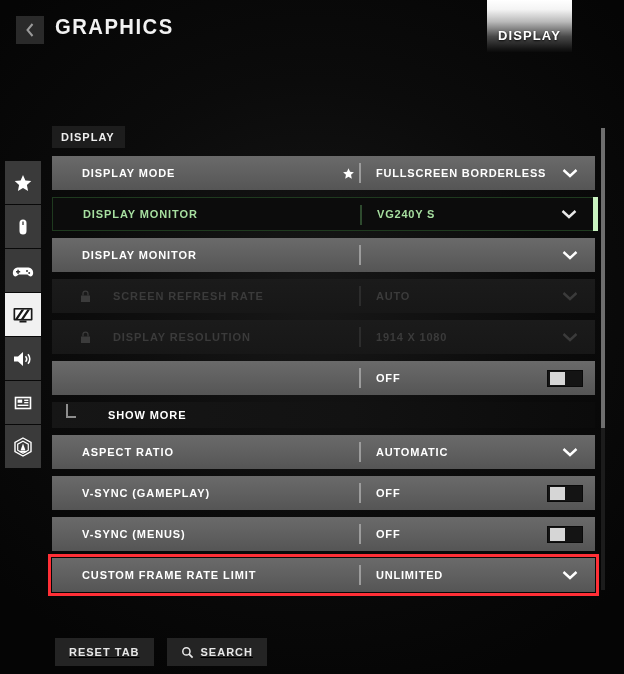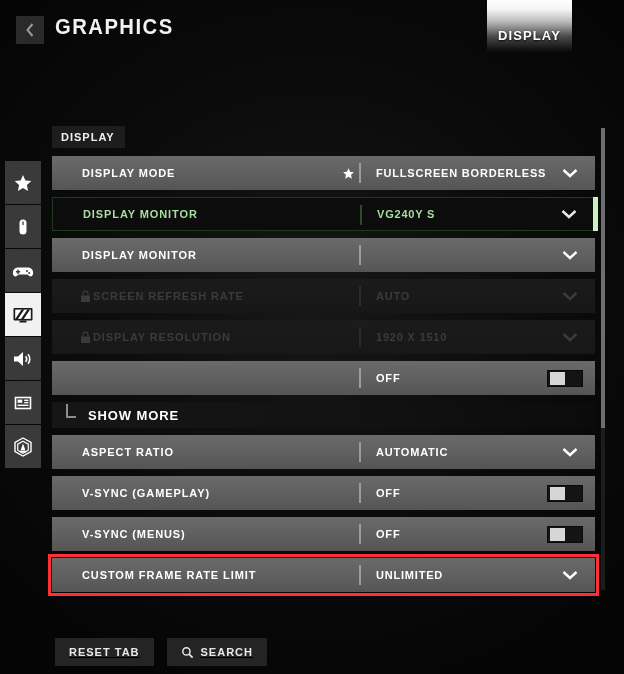--- a/index.html
+++ b/index.html
@@ -135,21 +135,21 @@
   }
 
   .row-label {
     margin-left: 22px;
     font-size: 11px;
     font-weight: 700;
     letter-spacing: 0.9px;
     color: #ffffff;
     white-space: nowrap;
   }
-  .row.disabled .row-label { color: #3b3b3b; margin-left: 2px; }
+  .row.disabled .row-label { color: #3b3b3b; margin-left: 22px; }
   .row.selected .row-label { color: #a7dfa0; }
 
   .lock-icon {
     margin-left: 20px;
     display: inline-flex;
     align-items: center;
   }
 
   .star-icon {
     position: absolute;
@@ -209,22 +209,22 @@
     cursor: pointer;
   }
   .tree-mark {
     position: absolute;
     left: 14px; top: 2px;
     width: 10px; height: 14px;
     border-left: 2px solid #8d8d8d;
     border-bottom: 2px solid #8d8d8d;
   }
   .sub-row span {
-    margin-left: 36px;
-    font-size: 13px;
+    margin-left: 56px;
+    font-size: 11px;
     font-weight: 700;
     letter-spacing: 0.9px;
     color: #ffffff;
   }
 
   
   .scroll-track {
     position: absolute;
     left: 601px; top: 128px;
     width: 4px; height: 462px;
@@ -415,21 +415,21 @@
         </div>
         <div class="row disabled">
           <span class="lock-icon">
             <svg width="11" height="13" viewBox="0 0 11 13">
               <rect x="1" y="5.5" width="9" height="6.5" fill="#3b3b3b"></rect>
               <path d="M3 5.5V3.6a2.5 2.5 0 0 1 5 0V5.5" fill="none" stroke="#3b3b3b" stroke-width="1.3"></path>
             </svg>
           </span>
           <div class="row-label">DISPLAY RESOLUTION</div>
           <div class="divider"></div>
-          <div class="row-value">1920 X 1510</div>
+          <div class="row-value">1914 X 1080</div>
           <div class="chev" style="color: rgb(59, 59, 59);">
             <svg width="18" height="12" viewBox="0 0 18 12">
               <polyline points="2.5,3 9,9 15.5,3" fill="none" stroke="currentColor" stroke-width="2.4"></polyline>
             </svg>
           </div>
         </div>
         <div class="row">
           <div class="divider"></div>
           <div class="row-value">OFF</div>
           <div class="toggle">

